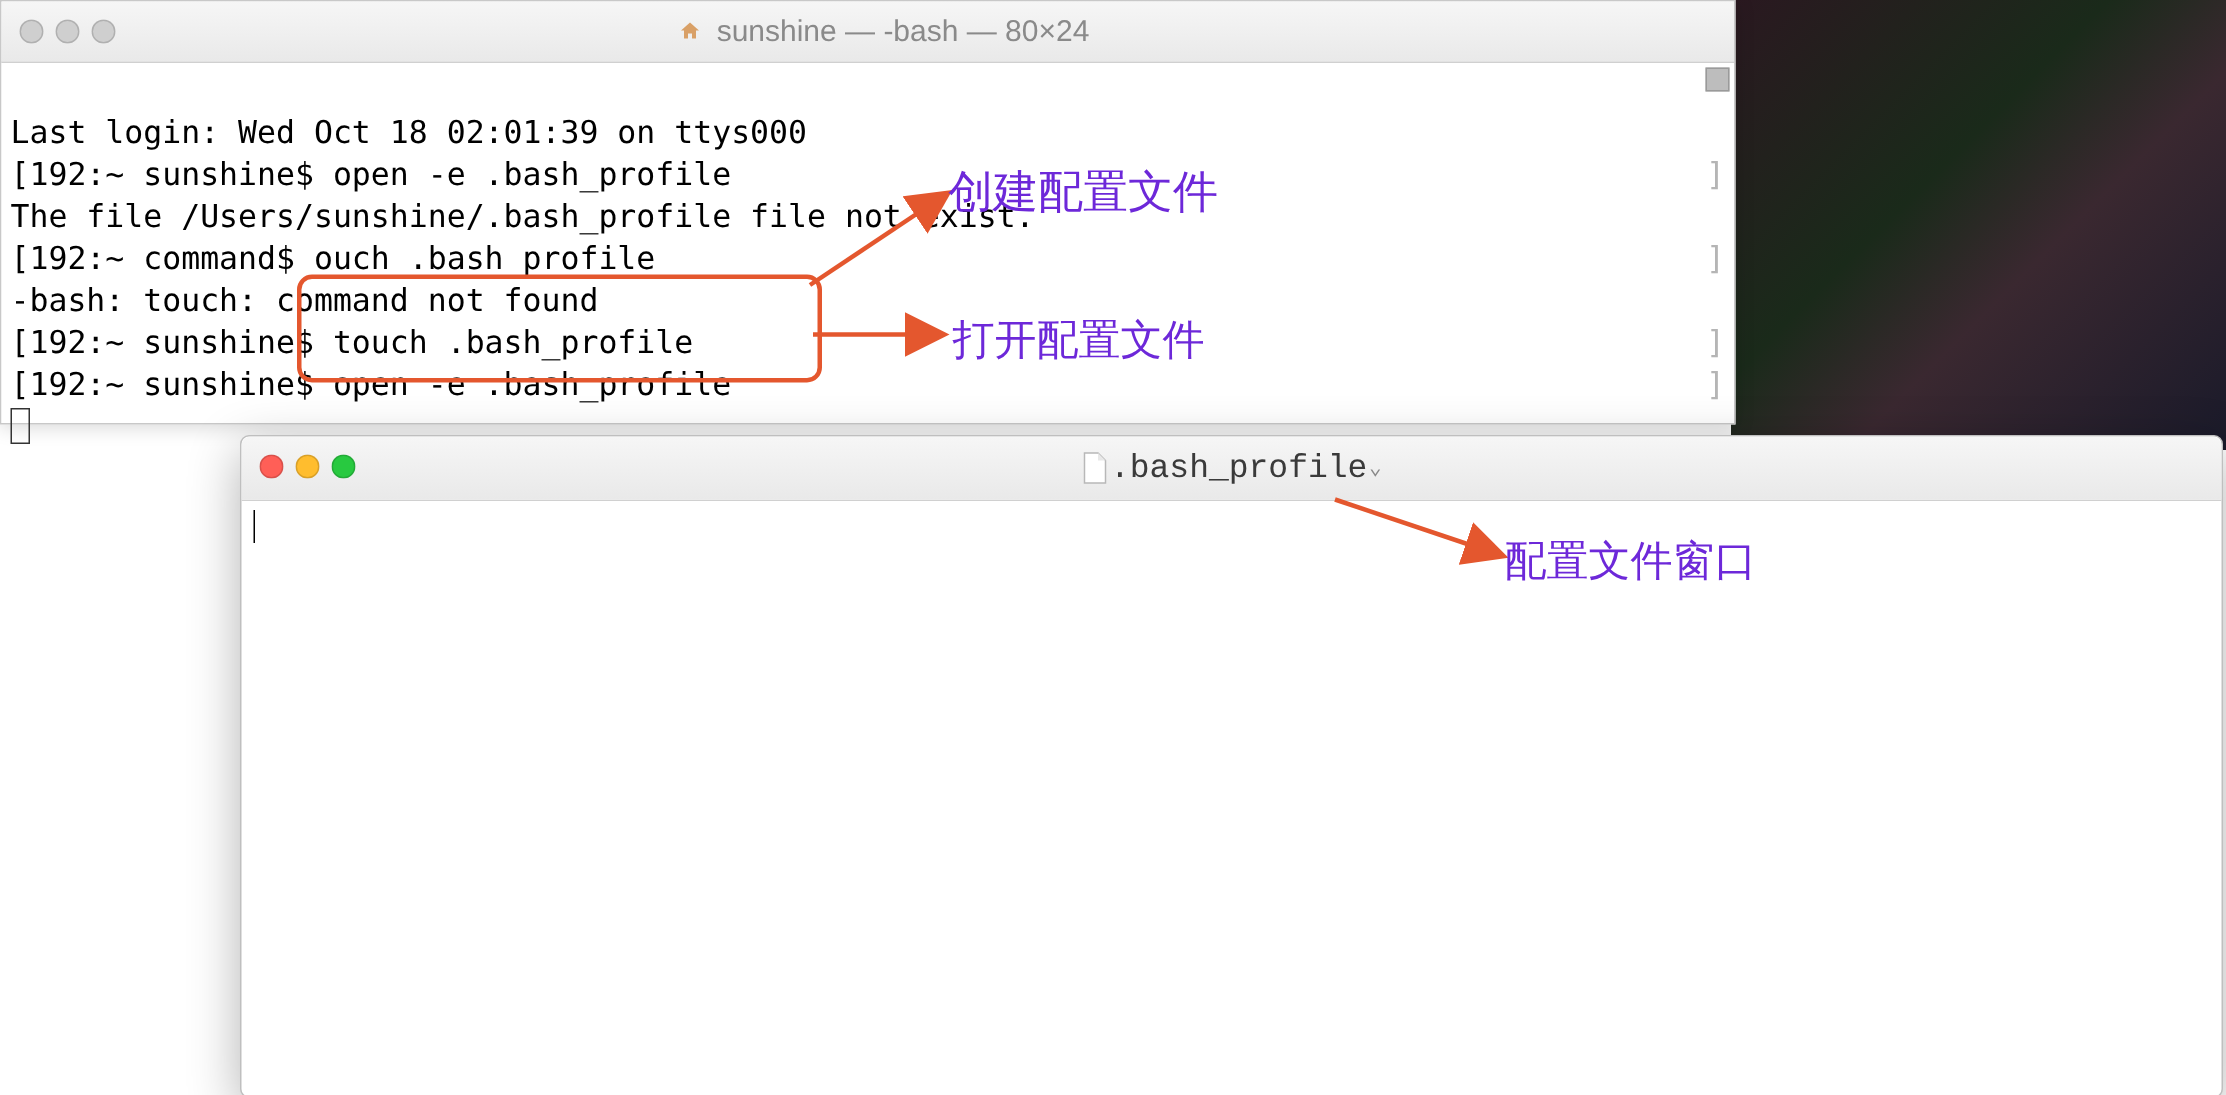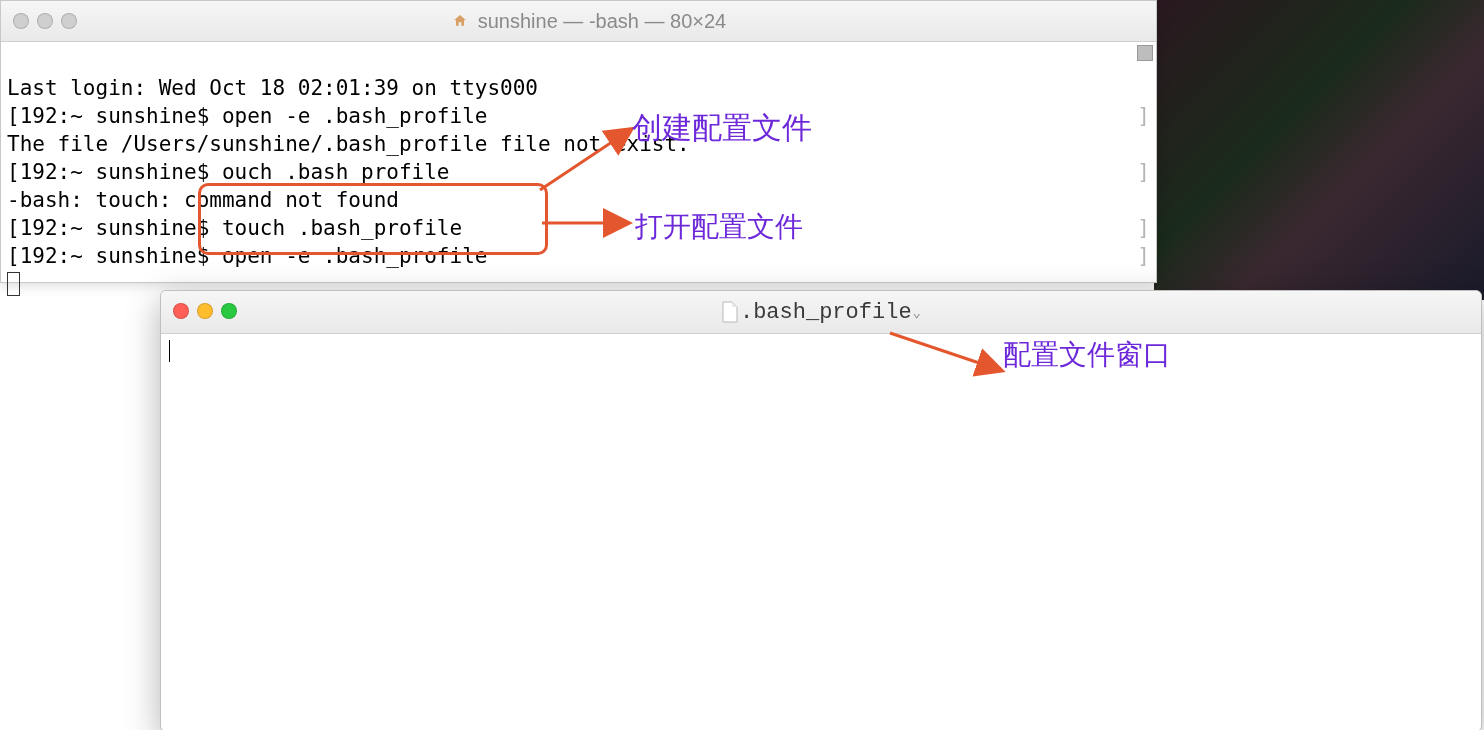--- a/index.html
+++ b/index.html
@@ -53,21 +53,21 @@
           <path fill="#d9a066" d="M12 3l9 8h-3v8h-4v-5h-4v5H6v-8H3z"></path>
         </svg>
       <span>sunshine — -bash — 80×24</span>
     </div>
   </div>
   <div class="term-body" style="height:240px;">
     <div class="term-lines">
 <span>Last login: Wed Oct 18 02:01:39 on ttys000</span>
 <span>[192:~ sunshine$ open -e .bash_profile</span><span class="scroll-tick">]</span>
 <span>The file /Users/sunshine/.bash_profile file not exist.</span>
-<span>[192:~ sunshine$ ouch .bash_profile</span><span class="scroll-tick">]</span>
+<span>[192:~ command$ ouch .bash_profile</span><span class="scroll-tick">]</span>
 <span>-bash: touch: command not found</span>
 <span>[192:~ sunshine$ touch .bash_profile</span><span class="scroll-tick">]</span>
 <span>[192:~ sunshine$ open -e .bash_profile</span><span class="scroll-tick">]</span>
 <span class="cursor-box"></span></div>
     <div class="sb-track">
       <div class="sb-knob"></div>
     </div>
   </div>
 </div>
 
@@ -115,13 +115,13 @@
 </div>
 
 <svg class="arrow" style="left:880px;top:325px;width:150px;height:60px;z-index:20;">
   <defs>
       <marker id="ah3" markerWidth="10" markerHeight="10" refX="8" refY="5" orient="auto">
         <path d="M0,0 L10,5 L0,10 z" fill="#e4572e"></path>
       </marker>
     </defs>
   <line x1="10" y1="8" x2="120" y2="45" stroke="#e4572e" stroke-width="3" marker-end="url(#ah3)"></line>
 </svg>
-<div class="annot" style="left:1003px;top:336px;z-index:20;">配置文件窗口</div>
+<div class="annot" style="left:1003px;top:355px;z-index:20;">配置文件窗口</div>
 
 </body></html>

